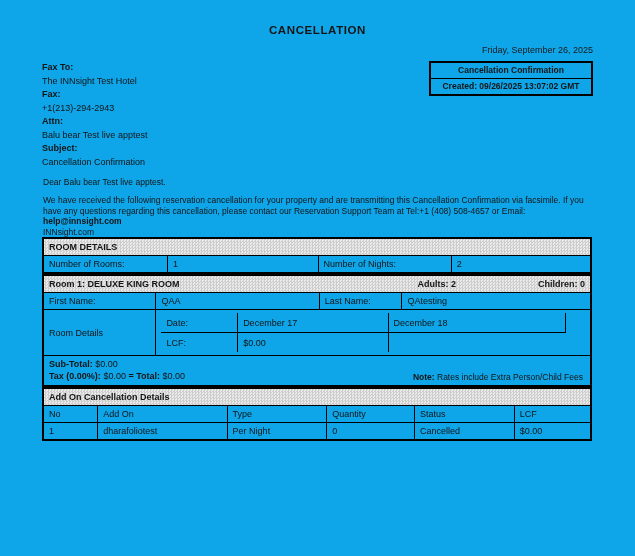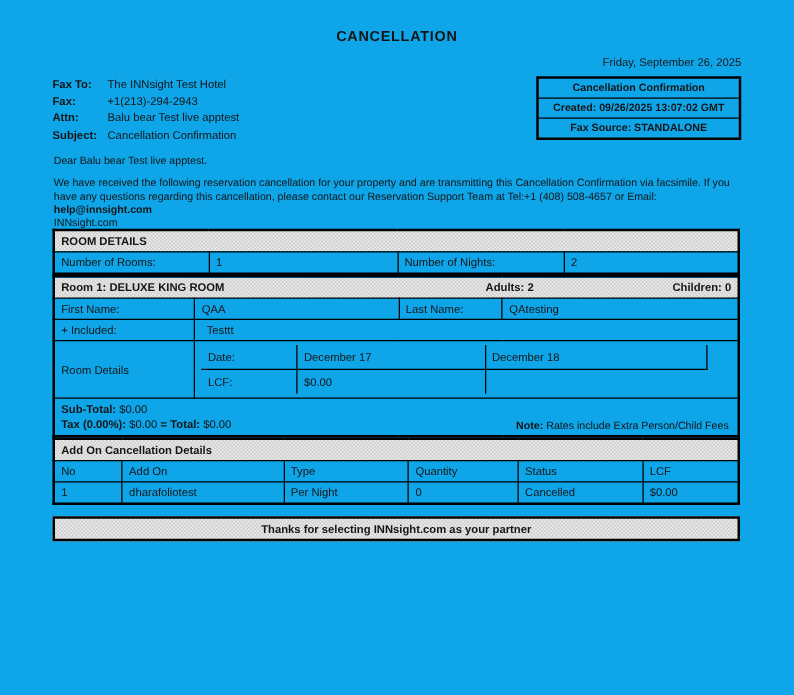--- a/index.html
+++ b/index.html
@@ -11,21 +11,21 @@
   .doc-title { padding-top:24px; text-align:center; font-size:11.5px; font-weight:bold; letter-spacing:0.6px; }
 
   .header-band { display:flex; align-items:center; margin:9px 42px 0 42px; }
   .logo-wrap { display:flex; align-items:center; }
   .logo-divider { width:2px; height:46px; background:#2b2b2b; margin:0 10px 0 6px; }
   .logo-tagline { font-size:9.5px; font-weight:bold; letter-spacing:0.8px; line-height:13px; color:#222; }
   .header-date { flex:1; text-align:right; font-size:9px; color:#1a1a1a; }
 
   .fax-band { display:flex; justify-content:space-between; align-items:flex-start; margin:6px 42px 0 42px; }
   .fax-info { font-size:9px; line-height:13.5px; }
-  .fax-row { display:flex; }
+  .fax-row { display:flex;flex-direction:column; }
   .fax-label { font-weight:bold; width:44px; }
   .conf-box { width:164px; border:2px solid #000; text-align:center; font-size:8.5px; }
   .conf-row { padding:3px 2px; border-top:1px solid #000; line-height:9px; }
   .conf-row:first-child { border-top:none; }
   .b { font-weight:bold; }
 
   .letter { margin:8px 43px 0 43px; font-size:8.5px; line-height:10.4px; }
   .letter .greeting { margin-bottom:8px; }
   .letter .thanks { margin-top:8px; }
 
@@ -36,21 +36,21 @@
     background-image:conic-gradient(#cdcdcd 25%, #ebebeb 0 50%, #cdcdcd 0 75%, #ebebeb 0);
     background-size:3px 3px;
   }
   td.hdr { font-weight:bold; padding:2.5px 5px; }
   .mt14 { margin-top:13px; }
   .mt8  { margin-top:8px; }
   .mt12 { margin-top:12px; }
 
   .room-hdr-flex { display:flex; align-items:center; }
   .room-hdr-flex .ttl { flex:1; }
-  .room-hdr-flex .adults { margin-right:111px; }
+  .room-hdr-flex .adults { margin-right:82px; }
 
   td.pad0 { padding:0; }
   table.inner { border-collapse:collapse; width:100%; }
   table.inner td { border:1px solid #000; font-size:9px; padding:4.5px 5px; white-space:nowrap; }
   table.inner tr td:first-child { border-left:none; }
   table.inner tr:first-child td { border-top:none; }
   table.inner tr:last-child td { border-bottom:none; }
   table.inner td.filler { border:none; }
   table.inner td.openright { border-top:none; border-right:none; }
 
@@ -89,21 +89,20 @@
         <span>Balu bear Test live apptest</span>
       </div>
       <div class="fax-row">
         <span class="fax-label">Subject:</span>
         <span>Cancellation Confirmation</span>
       </div>
     </div>
     <div class="conf-box">
       <div class="conf-row b">Cancellation Confirmation</div>
       <div class="conf-row b">Created: 09/26/2025 13:07:02 GMT</div>
-      <div class="conf-row b">Fax Source: STANDALONE</div>
     </div>
   </div>
 
   <div class="letter">
     <div class="greeting">Dear Balu bear Test live apptest.</div>
     <div class="para"><span>We have received the following reservation cancellation for your property and are transmitting this Cancellation Confirmation via facsimile. If you have any questions regarding this cancellation, please contact our Reservation Support Team at Tel:+1 (408) 508-4657 or Email: </span><span class="b">help@innsight.com</span></div>
     <div>INNsight.com</div>
   </div>
 
   <table class="tbl mt14">
@@ -141,24 +140,20 @@
           <span class="adults">Adults: 2</span>
           <span>Children: 0</span>
         </div>
       </td>
     </tr>
     <tr>
       <td>First Name:</td>
       <td>QAA</td>
       <td>Last Name:</td>
       <td>QAtesting</td>
-    </tr>
-    <tr>
-      <td>+ Included:</td>
-      <td colspan="3" style="padding-left:9px;">Testtt</td>
     </tr>
     <tr>
       <td style="width:17%;">Room Details</td>
       <td colspan="3" class="pad0">
         <table class="inner">
           <colgroup>
                 <col style="width:18%">
                 <col style="width:35.5%">
                 <col style="width:42%">
                 <col style="width:4.5%">
@@ -218,15 +213,14 @@
       <td>1</td>
       <td>dharafoliotest</td>
       <td>Per Night</td>
       <td>0</td>
       <td>Cancelled</td>
       <td>$0.00</td>
     </tr>
   </tbody>
     </table>
 
-  <div class="footer-bar hatch">Thanks for selecting INNsight.com as your partner</div>
 
 </div>
 
 </body></html>

